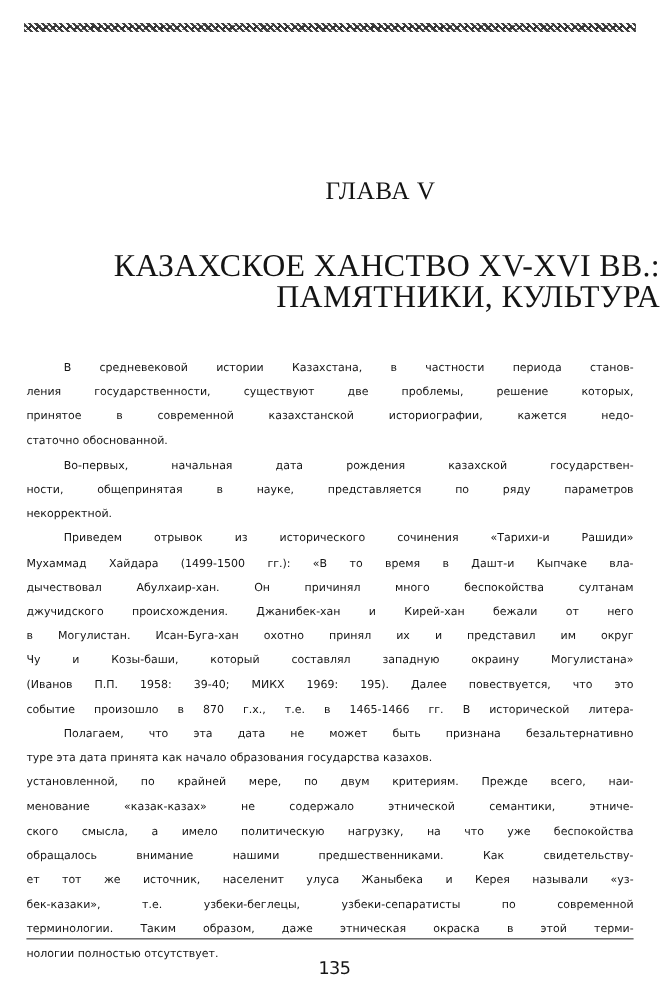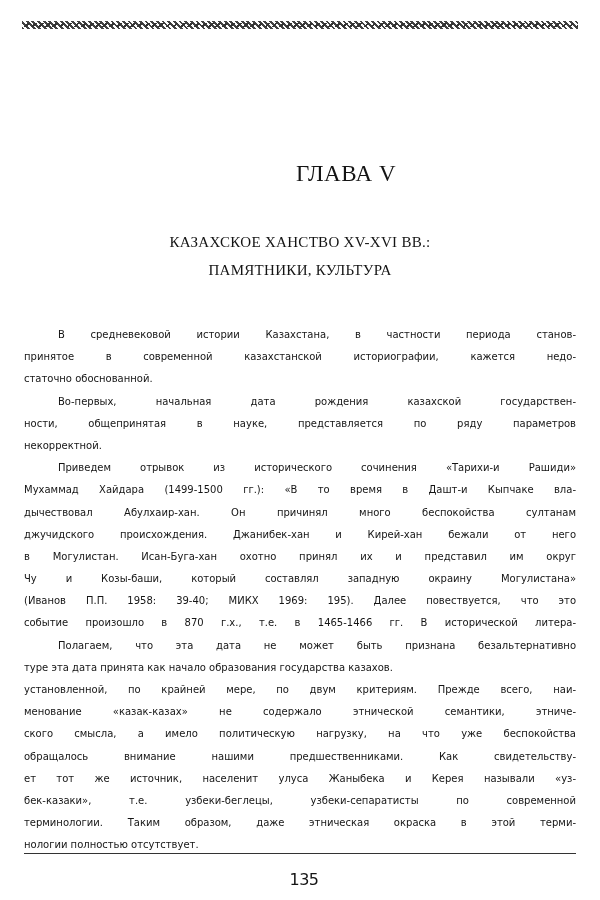--- a/index.html
+++ b/index.html
@@ -19,22 +19,22 @@
     content: ""; position: absolute; left: 0; right: 0; top: 2px; height: 4px;
     background: repeating-linear-gradient(-45deg, #111 0 2px, transparent 2px 5px);
   }
   .chapter {
     position: absolute; left: 0; width: 600px; top: 161px;
     text-align: center; font-family: "Liberation Serif", serif;
     font-size: 23px; letter-spacing: 0.5px; margin-left: 46px;
   }
   .title {
     position: absolute; left: 0; width: 600px; top: 228px;
-    text-align: center; font-family: "Liberation Serif", serif;
-    font-size: 15px; line-height: 28px; letter-spacing: 0.3px;
+    text-align: right; font-family: "Liberation Serif", serif;
+    font-size: 29px; line-height: 28px; letter-spacing: 0.3px;
   }
   .body {
     position: absolute; left: 24px; width: 552px; top: 324px;
     font-family: "DejaVu Sans", sans-serif; font-size: 10px; line-height: 22.2px;
   }
   .line { display: block; white-space: nowrap; text-align: justify; text-align-last: justify; height: 22.2px; overflow: hidden; }
   .line.last { text-align-last: left; }
   .line.indent { padding-left: 34px; }
   .rule {
     position: absolute; left: 24px; width: 552px; top: 853px; height: 1px; background: #333;
@@ -51,20 +51,21 @@
 
 <div class="chapter">ГЛАВА V</div>
 
 <div class="title">
   <div>КАЗАХСКОЕ ХАНСТВО XV-XVI ВВ.:</div>
   <div>ПАМЯТНИКИ, КУЛЬТУРА</div>
 </div>
 
 <div class="body">
   <span class="line indent">В средневековой истории Казахстана, в частности периода станов-</span>
+  <span class="line">ления государственности, существуют две проблемы, решение которых,</span>
   <span class="line">принятое в современной казахстанской историографии, кажется недо-</span>
   <span class="line last">статочно обоснованной.</span>
   <span class="line indent">Во-первых, начальная дата рождения казахской государствен-</span>
   <span class="line">ности, общепринятая в науке, представляется по ряду параметров</span>
   <span class="line last">некорректной.</span>
   <span class="line indent">Приведем отрывок из исторического сочинения «Тарихи-и Рашиди»</span>
   <span class="line">Мухаммад Хайдара (1499-1500 гг.): «В то время в Дашт-и Кыпчаке вла-</span>
   <span class="line">дычествовал Абулхаир-хан. Он причинял много беспокойства султанам</span>
   <span class="line">джучидского происхождения. Джанибек-хан и Кирей-хан бежали от него</span>
   <span class="line">в Могулистан. Исан-Буга-хан охотно принял их и представил им округ</span>

